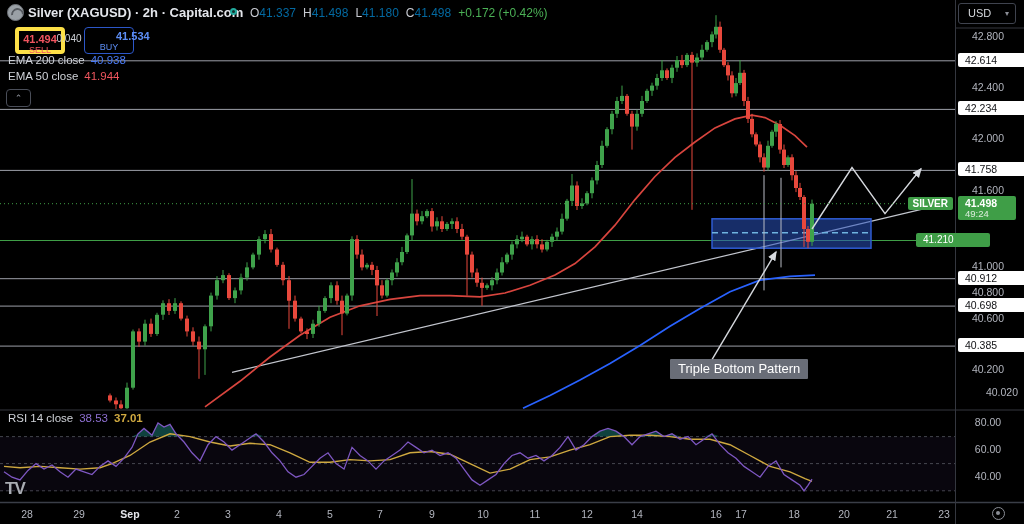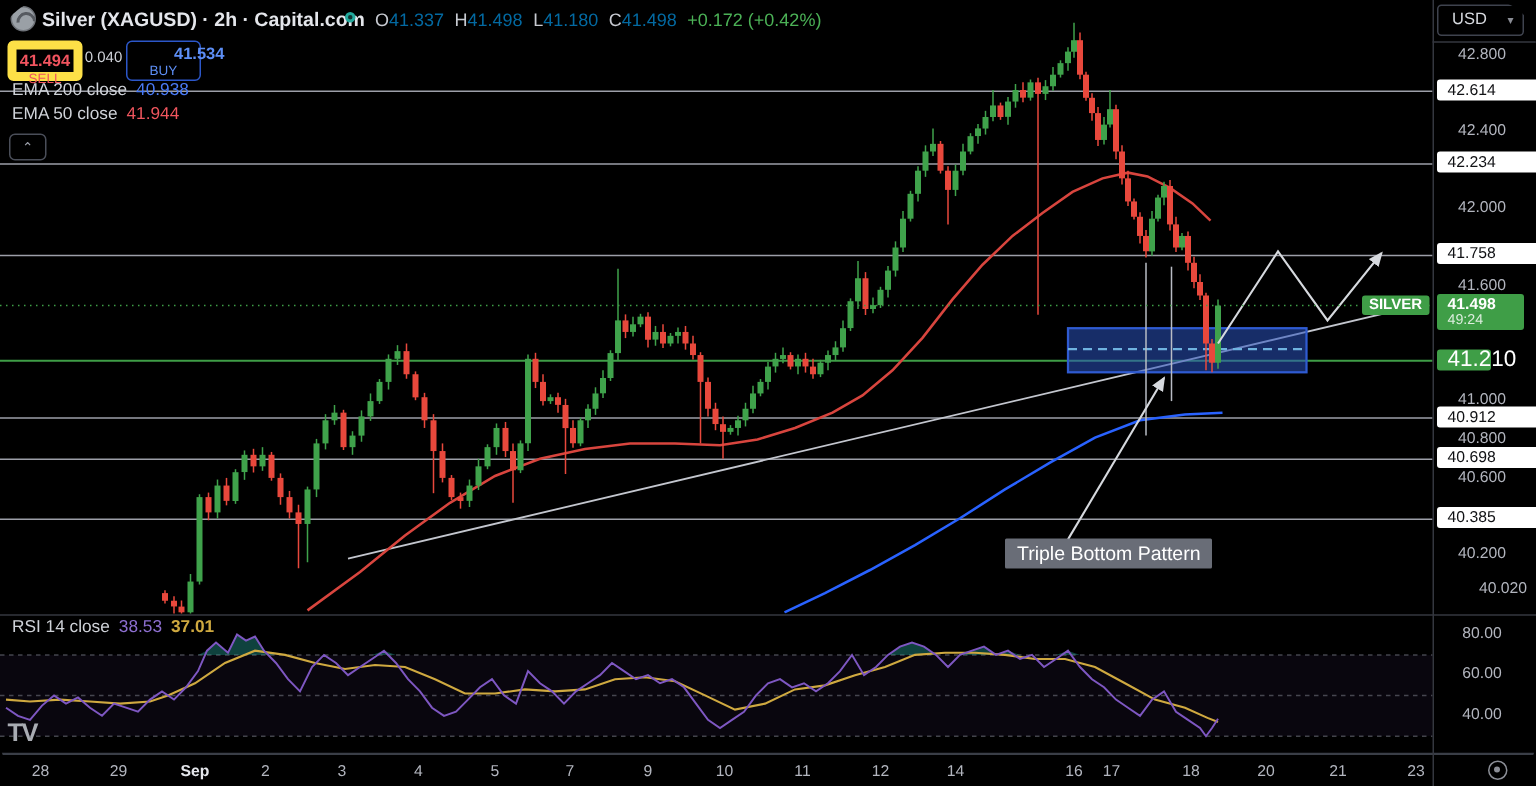--- a/index.html
+++ b/index.html
@@ -1,33 +1,33 @@
 <!DOCTYPE html>
 <html><head>
 <meta charset="utf-8">
 <style>
   html,body{margin:0;padding:0;background:#000;}
   *{box-sizing:border-box;}
   .stage{position:relative;width:1024px;height:524px;background:#000;overflow:hidden;
-         font-family:"Liberation Sans", sans-serif;border-radius:31px;-webkit-font-smoothing:antialiased;}
+         font-family:"Liberation Sans", sans-serif;-webkit-font-smoothing:antialiased;}
   #chart-svg{position:absolute;left:0;top:0;}
   .ov{position:absolute;white-space:nowrap;}
   .hdr-title{left:28px;top:5px;font-size:13px;font-weight:700;color:#e4e6eb;}
   .inst-logo{left:7px;top:4px;width:17px;height:17px;border-radius:50%;
              background:#9aa0a6;border:1px solid #6f7379;}
   .inst-logo:after{content:"";position:absolute;left:3px;top:3px;width:9px;height:9px;
              border-radius:50%;border:2px solid #565a60;border-color:#565a60 transparent transparent #565a60;transform:rotate(40deg);}
   .status-dot{left:230px;top:8px;width:7px;height:7px;border-radius:50%;
              background:#123331;border:2px solid #22a99c;}
   .ohlc{left:250px;top:6px;font-size:12px;color:#c7cad1;}
   .ohlc b{font-weight:400;color:#0369a1;margin-right:7px;}
   .ohlc i{font-style:normal;color:#4bb156;}
   .trade-btn{top:27px;width:50px;height:27px;border-radius:4px;text-align:center;
              padding-top:2px;cursor:pointer;}
-  .sell{left:5px;border:6px solid #fde047;}
+  .sell{left:15px;border:4px solid #fde047;}
   .sell .p{font-size:11px;font-weight:700;color:#f1545f;line-height:12px;}
   .sell .l{font-size:9px;color:#f1545f;line-height:10px;}
   .buy{left:84px;border:1px solid #2c57c9;}
   .buy .p{font-size:11px;font-weight:700;color:#5d8ef5;line-height:12px;margin-left:31px;}
   .buy .l{font-size:9px;color:#5d8ef5;line-height:10px;}
   .spread{left:55px;top:33px;width:28px;text-align:center;font-size:10px;color:#cfd2d8;}
   .ema-row{left:8px;font-size:11.5px;color:#cfd2d8;}
   .ema-row .v{margin-left:6px;}
   .ema200-row{top:54px;} .ema200-row .v{color:#4a7bf7;}
   .ema50-row{top:70px;} .ema50-row .v{color:#f0565e;}
@@ -35,21 +35,21 @@
              color:#9b9fa9;font-size:9px;text-align:center;line-height:16px;cursor:pointer;}
   .rsi-row{left:8px;top:412px;font-size:11.5px;color:#cfd2d8;}
   .rsi-row .v1{color:#8d6fd0;margin-left:6px;}
   .rsi-row .v2{color:#cfa940;margin-left:6px;font-weight:700;}
   .watermark{left:5px;top:479px;font-size:17px;font-weight:800;color:#a9acb3;letter-spacing:-1px;}
   .annot{left:670px;top:359px;background:rgba(112,116,126,0.94);color:#fff;font-size:13px;
          padding:2px 8px 3px 8px;border-radius:1px;cursor:pointer;}
   .axis-tick{left:957px;width:62px;text-align:center;font-size:10.5px;color:#b2b5be;height:14px;}
   .axis-badge{left:958px;width:74px;font-size:10.5px;color:#101114;background:#fff;border-radius:2px;
          padding:1px 0 1px 7px;height:14px;line-height:12px;}
-  .axis-green{left:958px;width:36px;font-size:15px;color:#fff;background:#3f9e47;border-radius:2px;
+  .axis-green{left:916px;width:74px;font-size:10px;color:#fff;background:#3f9e47;border-radius:2px;
          padding:1px 0 1px 7px;height:14px;line-height:12px;}
   .cur-badge{left:958px;width:58px;background:#3f9e47;border-radius:2px;color:#fff;
          padding:1px 0 1px 7px;}
   .cur-badge .cp{font-size:10.5px;font-weight:700;line-height:12px;}
   .cur-badge .cd{font-size:9.5px;color:rgba(255,255,255,0.82);line-height:10px;}
   .sym-tag{right:71px;top:197px;background:#3f9e47;color:#fff;font-size:10px;font-weight:700;
          padding:1px 5px;border-radius:2px;}
   .time-lbl{top:508px;width:34px;margin-left:-17px;text-align:center;font-size:10.5px;color:#b2b5be;}
   .time-lbl.bold{color:#e4e6eb;font-weight:700;}
   .usd-btn{left:958px;top:3px;width:58px;height:21px;border:1px solid #3f434e;border-radius:3px;

